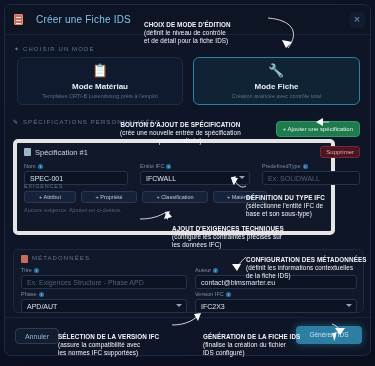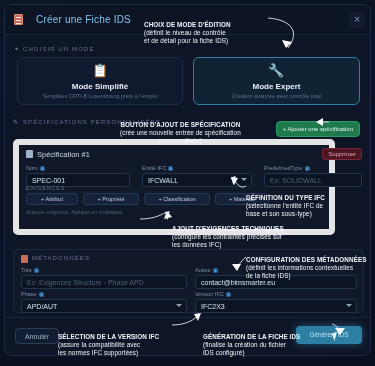--- a/index.html
+++ b/index.html
@@ -65,21 +65,21 @@
   .mode-emoji { position:absolute; left:0; right:0; top:6px; font-size: 13px; line-height:14px; }
   
   .add-spec {
     position: absolute; right: 10px; top: 116px;
     background: #1f7a4d; border: 1px solid #2c9a63; border-radius: 4px;
     color: #dff5e9; font-size: 6px; padding: 4px 6px; white-space: nowrap;
   }
   
   .spec-card {
     position: absolute; left: 8px; top: 134px; width: 322px; height: 96px;
-    background: #101829; border: 6px solid #e5e5e5; border-radius: 5px;
+    background: #101829; border: 4px solid #e5e5e5; border-radius: 5px;
   }
   .spec-hdr { position: absolute; left:0; top:0; width: 349px; height: 18px; }
   .spec-name { position: absolute; left: 18px; top: 5px; font-size: 7.5px; color: #c8d6e8; }
   .spec-doc-ico { position:absolute; left:7px; top:5px; width:7px; height:8px; background:#9fb3c9; border-radius:1px;}
   .del-btn {
     position: absolute; right: 6px; top: 3px; background: #4a1622; border: 1px solid #7d2437;
     border-radius: 3px; color: #e8a3b0; font-size: 6px; padding: 2px 5px;
   }
   .fld { position: absolute; }
   .fld-label { position:absolute; top:0; font-size:5.5px; color:#7b8da3; }
@@ -147,27 +147,27 @@
       <span class="hdr-icon"></span>
       <span class="hdr-title">Créer une Fiche IDS</span>
       <div class="close-btn">×</div>
     </div>
 
     <div class="sec-label" style="left:18px; top:41px;">CHOISIR UN MODE</div>
     <div style="position:absolute;left:9px;top:40px;font-size:6px;color:#6d82a0;">✦</div>
 
     <div class="mode-card simple">
       <div class="mode-emoji">📋</div>
-      <div class="mode-ttl">Mode Simplifié</div>
+      <div class="mode-ttl">Mode Matériau</div>
       <div class="mode-sub">Templates CRTI-B Luxembourg prêts à l'emploi</div>
     </div>
 
     <div class="mode-card expert">
       <div class="mode-emoji">🔧</div>
-      <div class="mode-ttl">Mode Expert</div>
+      <div class="mode-ttl">Mode Fiche</div>
       <div class="mode-sub">Création avancée avec contrôle total</div>
     </div>
 
     <div class="sec-label" style="left:18px; top:114px;">SPÉCIFICATIONS PERSONNALISÉES</div>
     <div style="position:absolute;left:8px;top:113px;font-size:6px;color:#6d82a0;">✎</div>
 
     <div class="add-spec">+ Ajouter une spécification</div>
 
     <div class="spec-card">
       <div class="spec-hdr">

